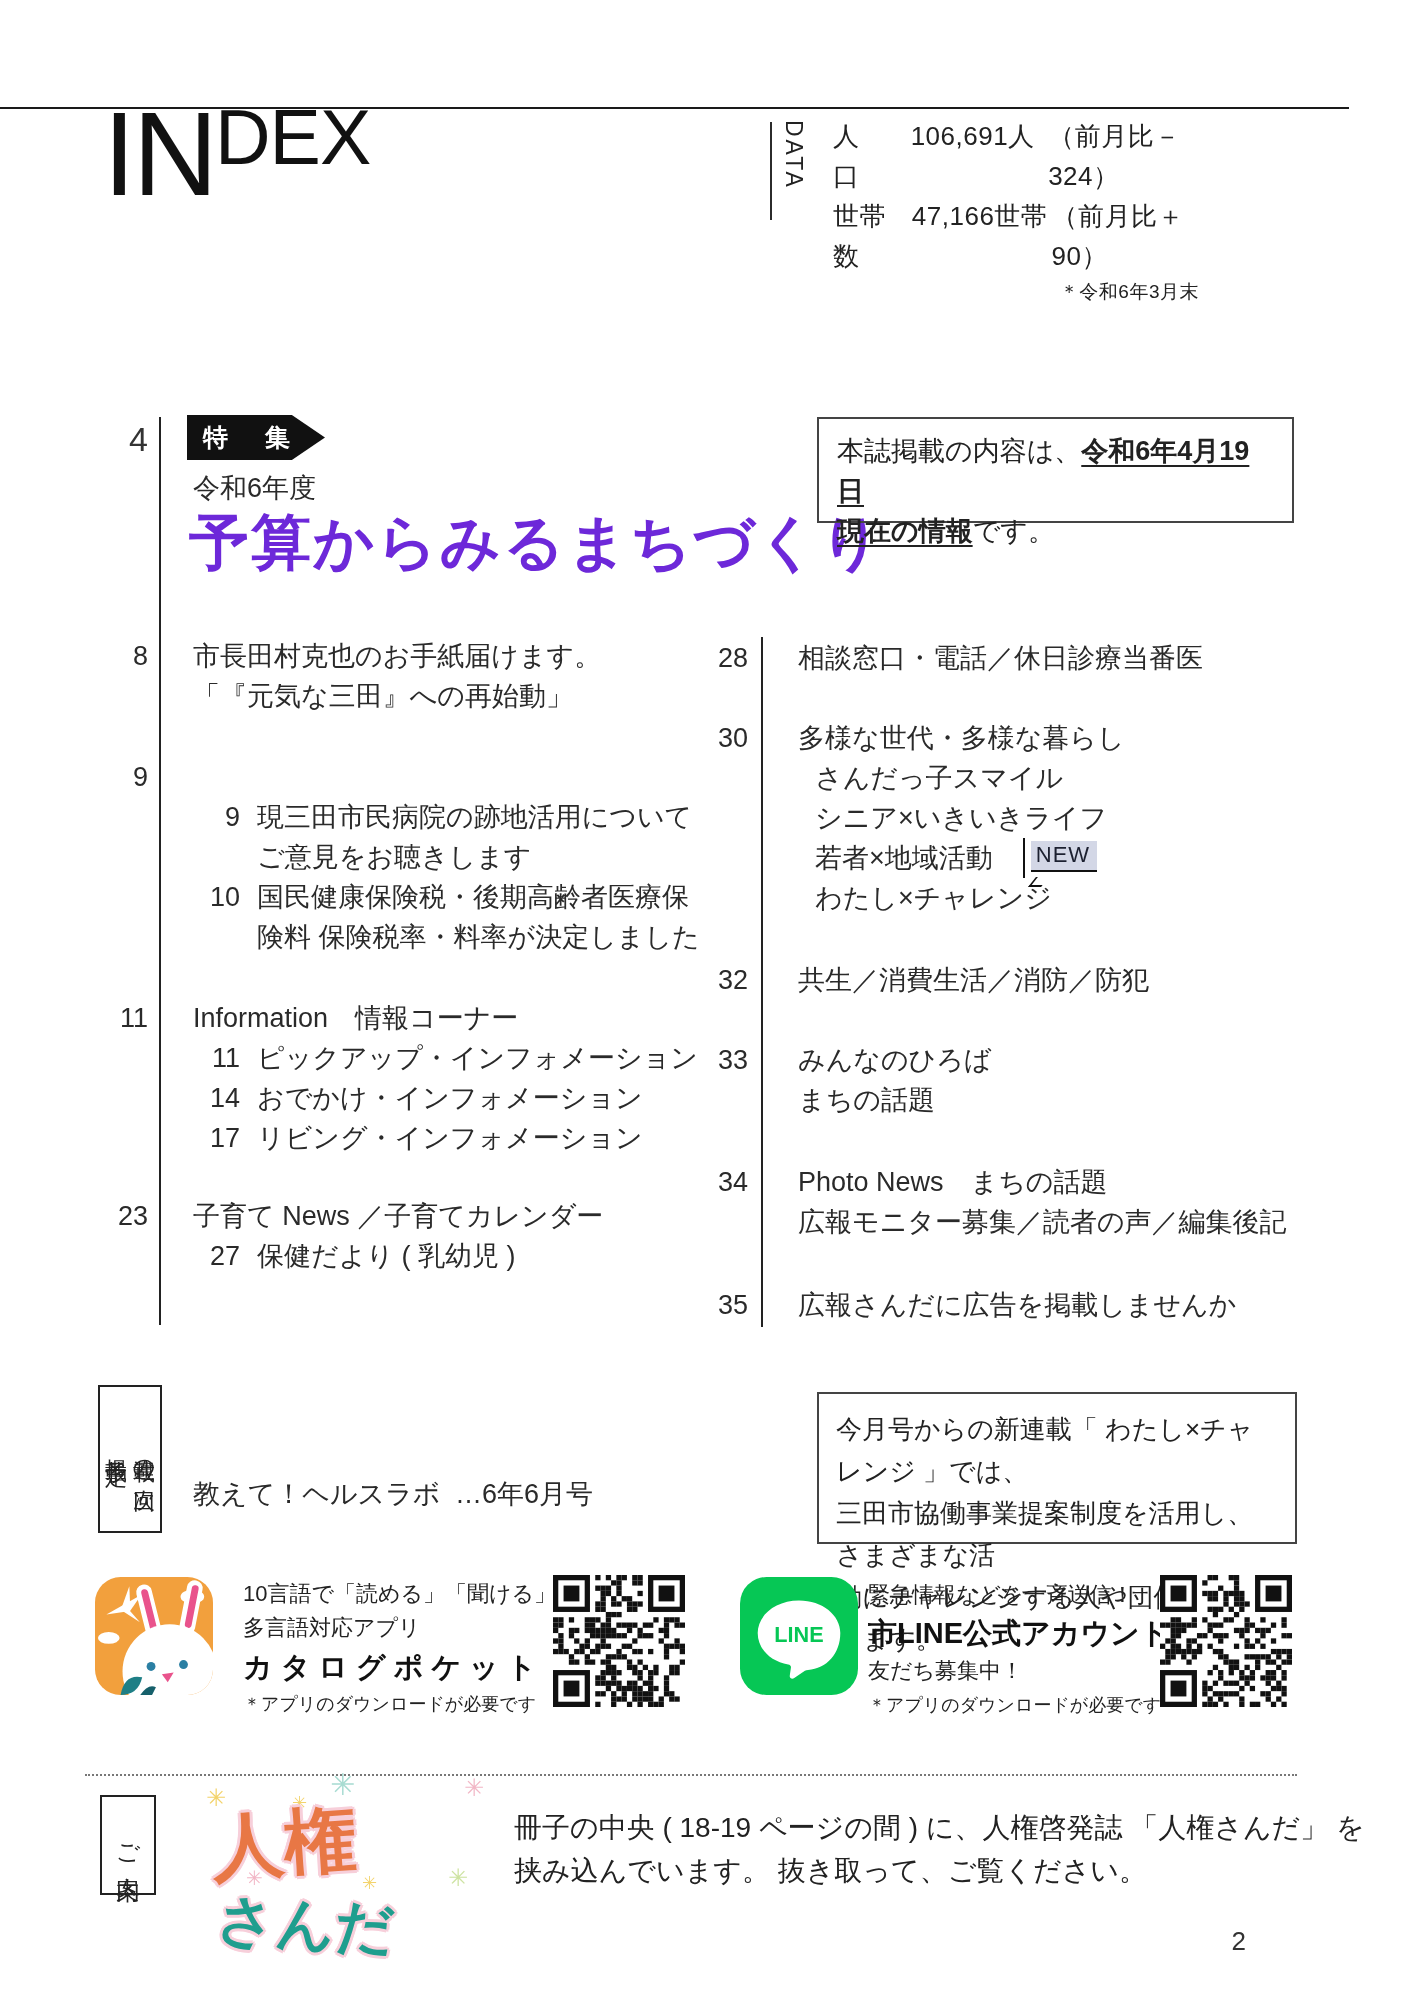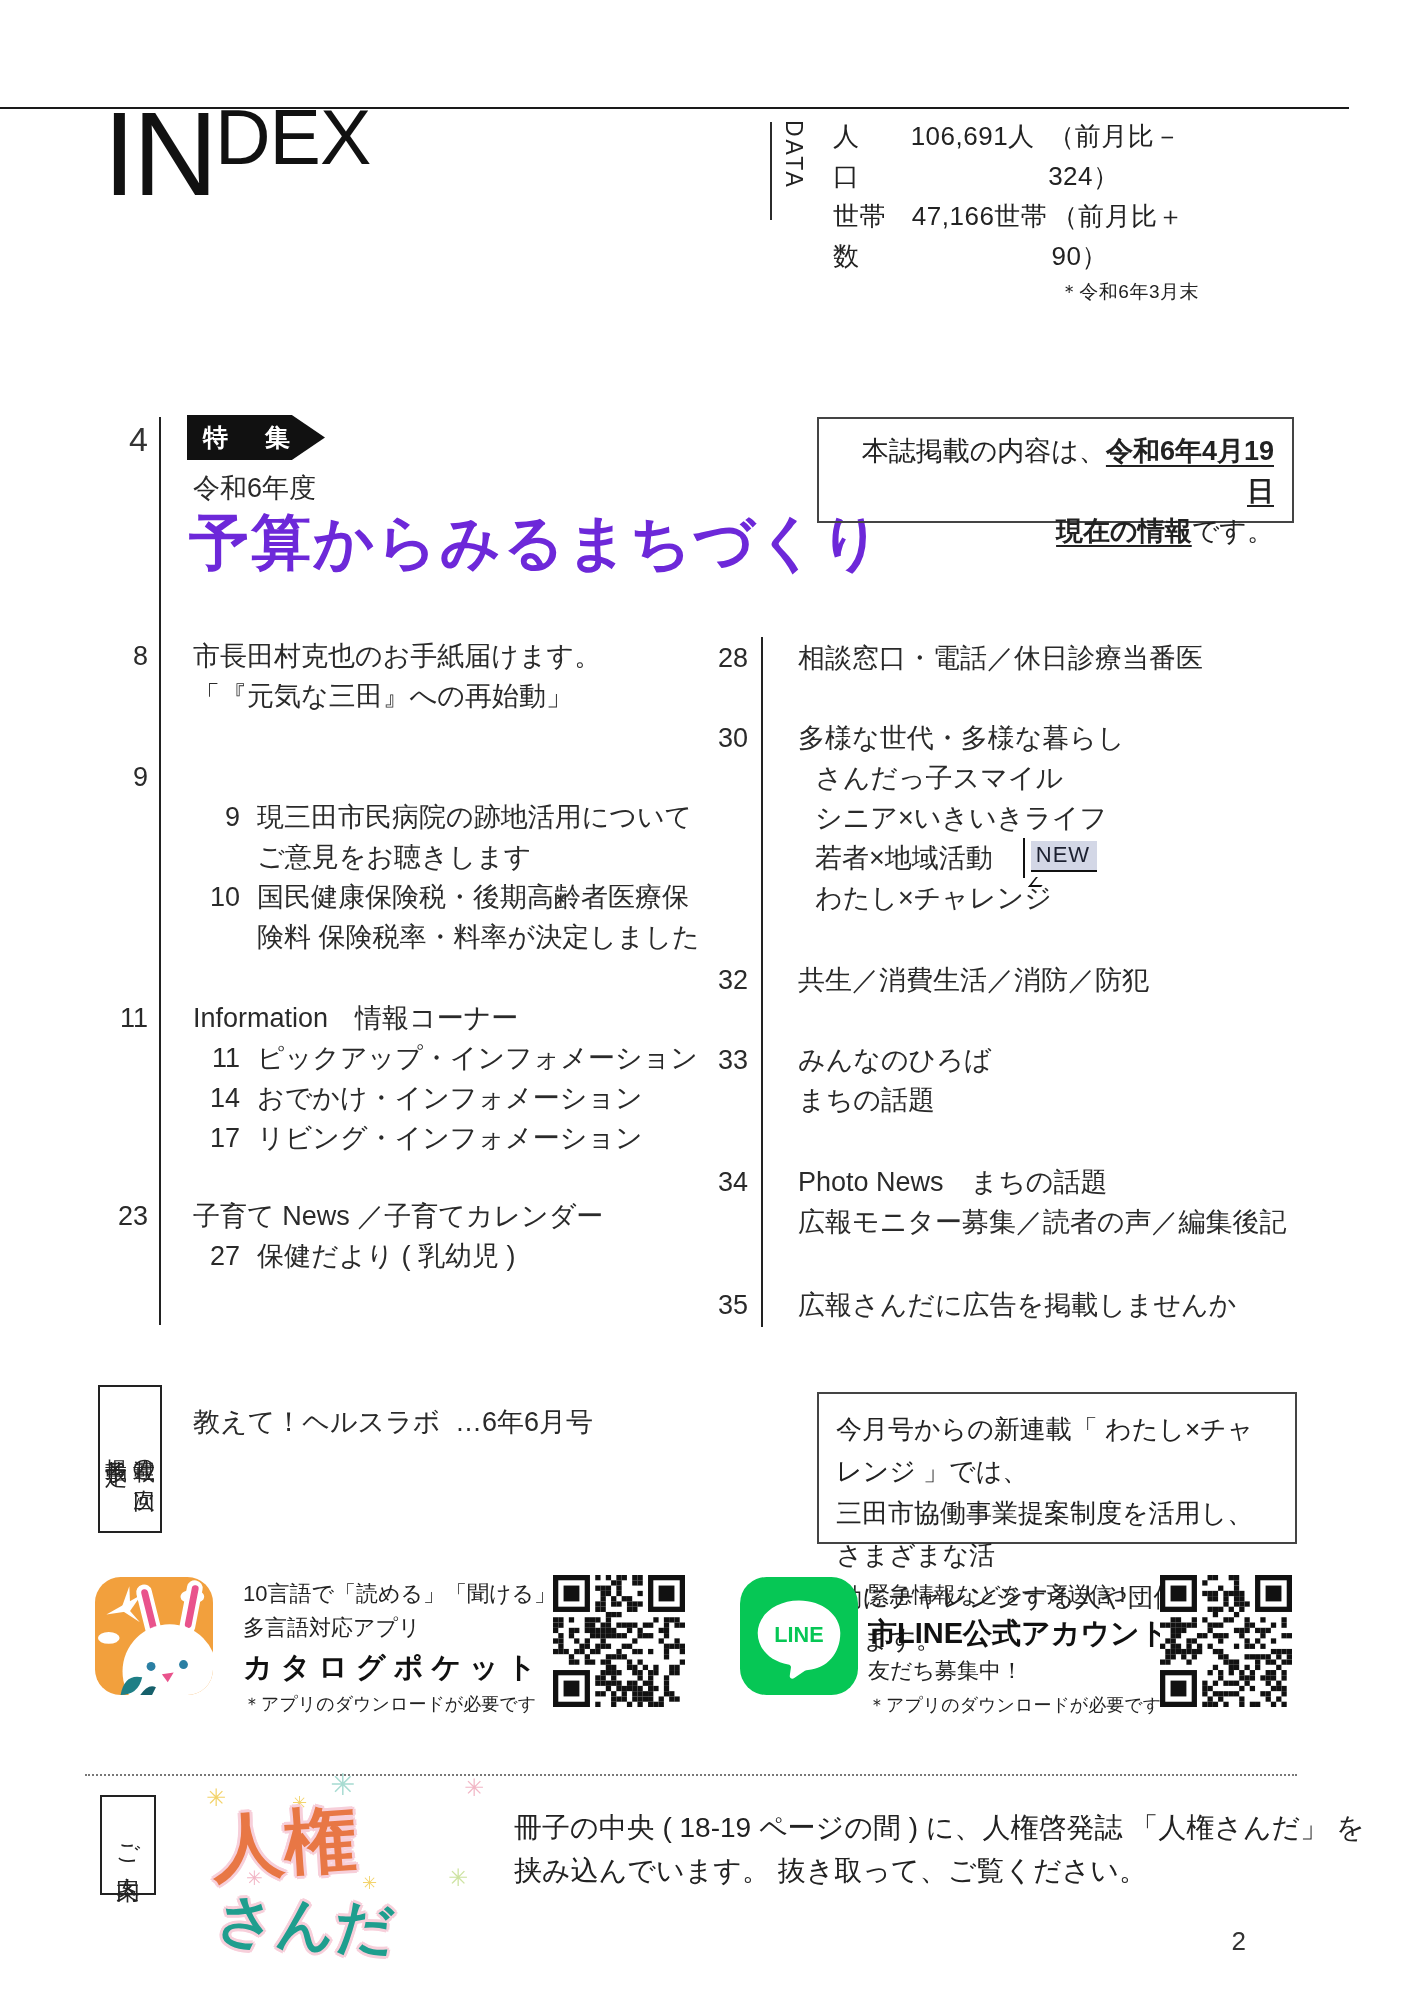--- a/index.html
+++ b/index.html
@@ -24,21 +24,21 @@
   #feature-num{left:90px;top:420px;width:58px;text-align:right;font-size:34px;color:#333;}
   #left-rule{left:159px;top:417px;width:2px;height:908px;background:#222;}
   #right-rule{left:761px;top:637px;width:2px;height:690px;background:#222;}
   #feature-badge{left:187px;top:415px;width:138px;height:45px;background:#111;color:#fff;
     display:flex;align-items:center;padding-left:16px;box-sizing:border-box;font-size:25px;font-weight:700;letter-spacing:6px;
     clip-path:polygon(0 0,76% 0,100% 50%,76% 100%,0 100%);}
   #feature-era{left:193px;top:470px;font-size:27px;color:#2a2a2a;}
   #feature-title{left:189px;top:503px;font-size:60px;font-weight:700;letter-spacing:2px;color:#6d28d9;}
   
   #info-box{left:817px;top:417px;width:477px;height:106px;border:2px solid #444;box-sizing:border-box;
-    padding:12px 18px;font-size:27px;line-height:40px;color:#222;text-align:right;}
+    padding:12px 18px;font-size:27px;line-height:40px;color:#222;}
   .hl{font-weight:700;text-decoration:underline;text-underline-offset:5px;text-decoration-thickness:2px;}
   
   .toc-group{position:absolute;font-size:27px;color:#2a2a2a;}
   .row{display:flex;line-height:40px;}
   .rnum{width:58px;text-align:right;flex:none;}
   .rtext{margin-left:45px;}
   .snum{width:150px;text-align:right;flex:none;}
   .stext{margin-left:17px;}
   .cont{margin-left:167px;}
   .rnum-r{width:48px;text-align:right;flex:none;}
@@ -47,21 +47,21 @@
   
   .new-badge{position:relative;display:inline-block;margin-left:30px;padding-left:6px;border-left:2px solid #111;line-height:30px;vertical-align:2px;}
   .nb-inner{display:inline-block;background:#D3D7E6;color:#1c2030;font-size:22px;padding:0 7px 1px 5px;
     border-bottom:2px solid #111;letter-spacing:1px;line-height:28px;text-align:center;}
   .new-badge::after{content:"";position:absolute;left:7px;bottom:-9px;width:11px;height:8px;background:#fff;
     border-left:2px solid #111;border-bottom:2px solid #111;transform:skewX(-38deg);}
   
   #serial-box{left:98px;top:1385px;width:64px;height:148px;border:2px solid #222;box-sizing:border-box;
     display:flex;justify-content:center;align-items:center;}
   #serial-box .vtx{writing-mode:vertical-rl;font-size:22px;letter-spacing:2px;line-height:28px;color:#222;}
-  #serial-items{left:193px;top:1402px;font-size:27px;color:#2a2a2a;}
+  #serial-items{left:193px;top:1474px;font-size:27px;color:#2a2a2a;}
   .serial-row{display:flex;line-height:40px;margin-bottom:26px;}
   .serial-title{width:262px;}
   
   #new-serial-box{left:817px;top:1392px;width:480px;height:152px;border:2px solid #444;box-sizing:border-box;
     padding:14px 17px;font-size:26px;line-height:42px;color:#222;}
   
   .app-icon{width:118px;height:118px;}
   #catalog-icon{left:95px;top:1577px;}
   #line-icon{left:740px;top:1577px;}
   #catalog-text{left:243px;top:1577px;color:#222;}

